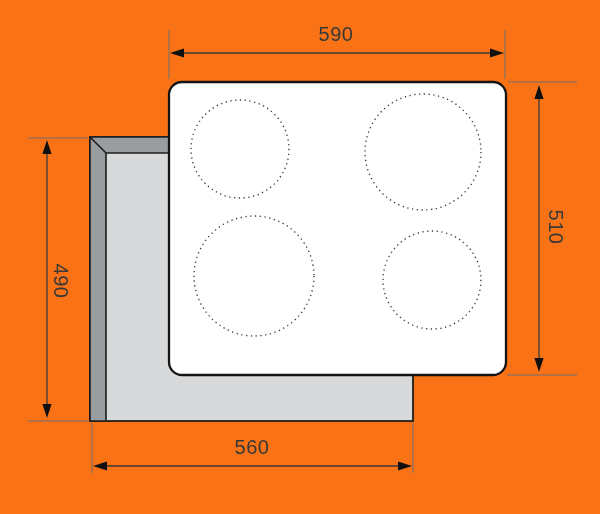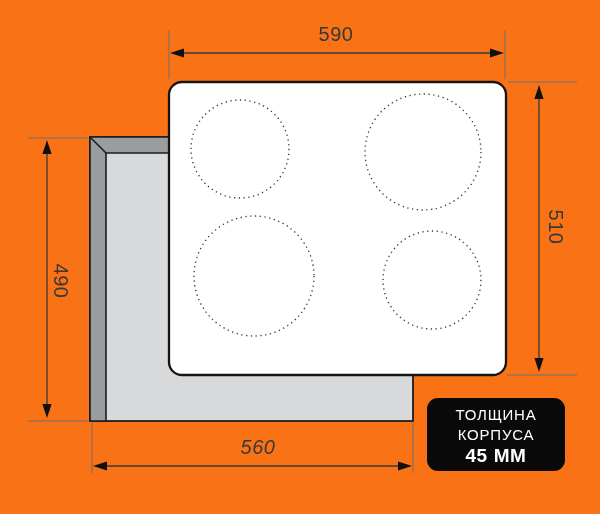--- a/index.html
+++ b/index.html
@@ -112,21 +112,16 @@
       <polygon points="412,466 398,461.4 398,470.6" fill="#101010"></polygon>
     </g>
   </svg>
 
   <div class="dim-label" style="left:296px; top:22px;">590</div>
 
   <div class="dim-label rot" style="left:516px; top:215px;">510</div>
 
   <div class="dim-label rot" style="left:21px; top:269px;">490</div>
 
-  <div class="dim-label" style="left:218px; top:435px;font-style:italic;">560</div>
+  <div class="dim-label" style="left:212px; top:435px;">560</div>
 
-  <div class="thickness-badge">
-    <div class="b-line">ТОЛЩИНА</div>
-    <div class="b-line">КОРПУСА</div>
-    <div class="b-line bold">45 ММ</div>
-  </div>
 
 </div>
 
 </body></html>

